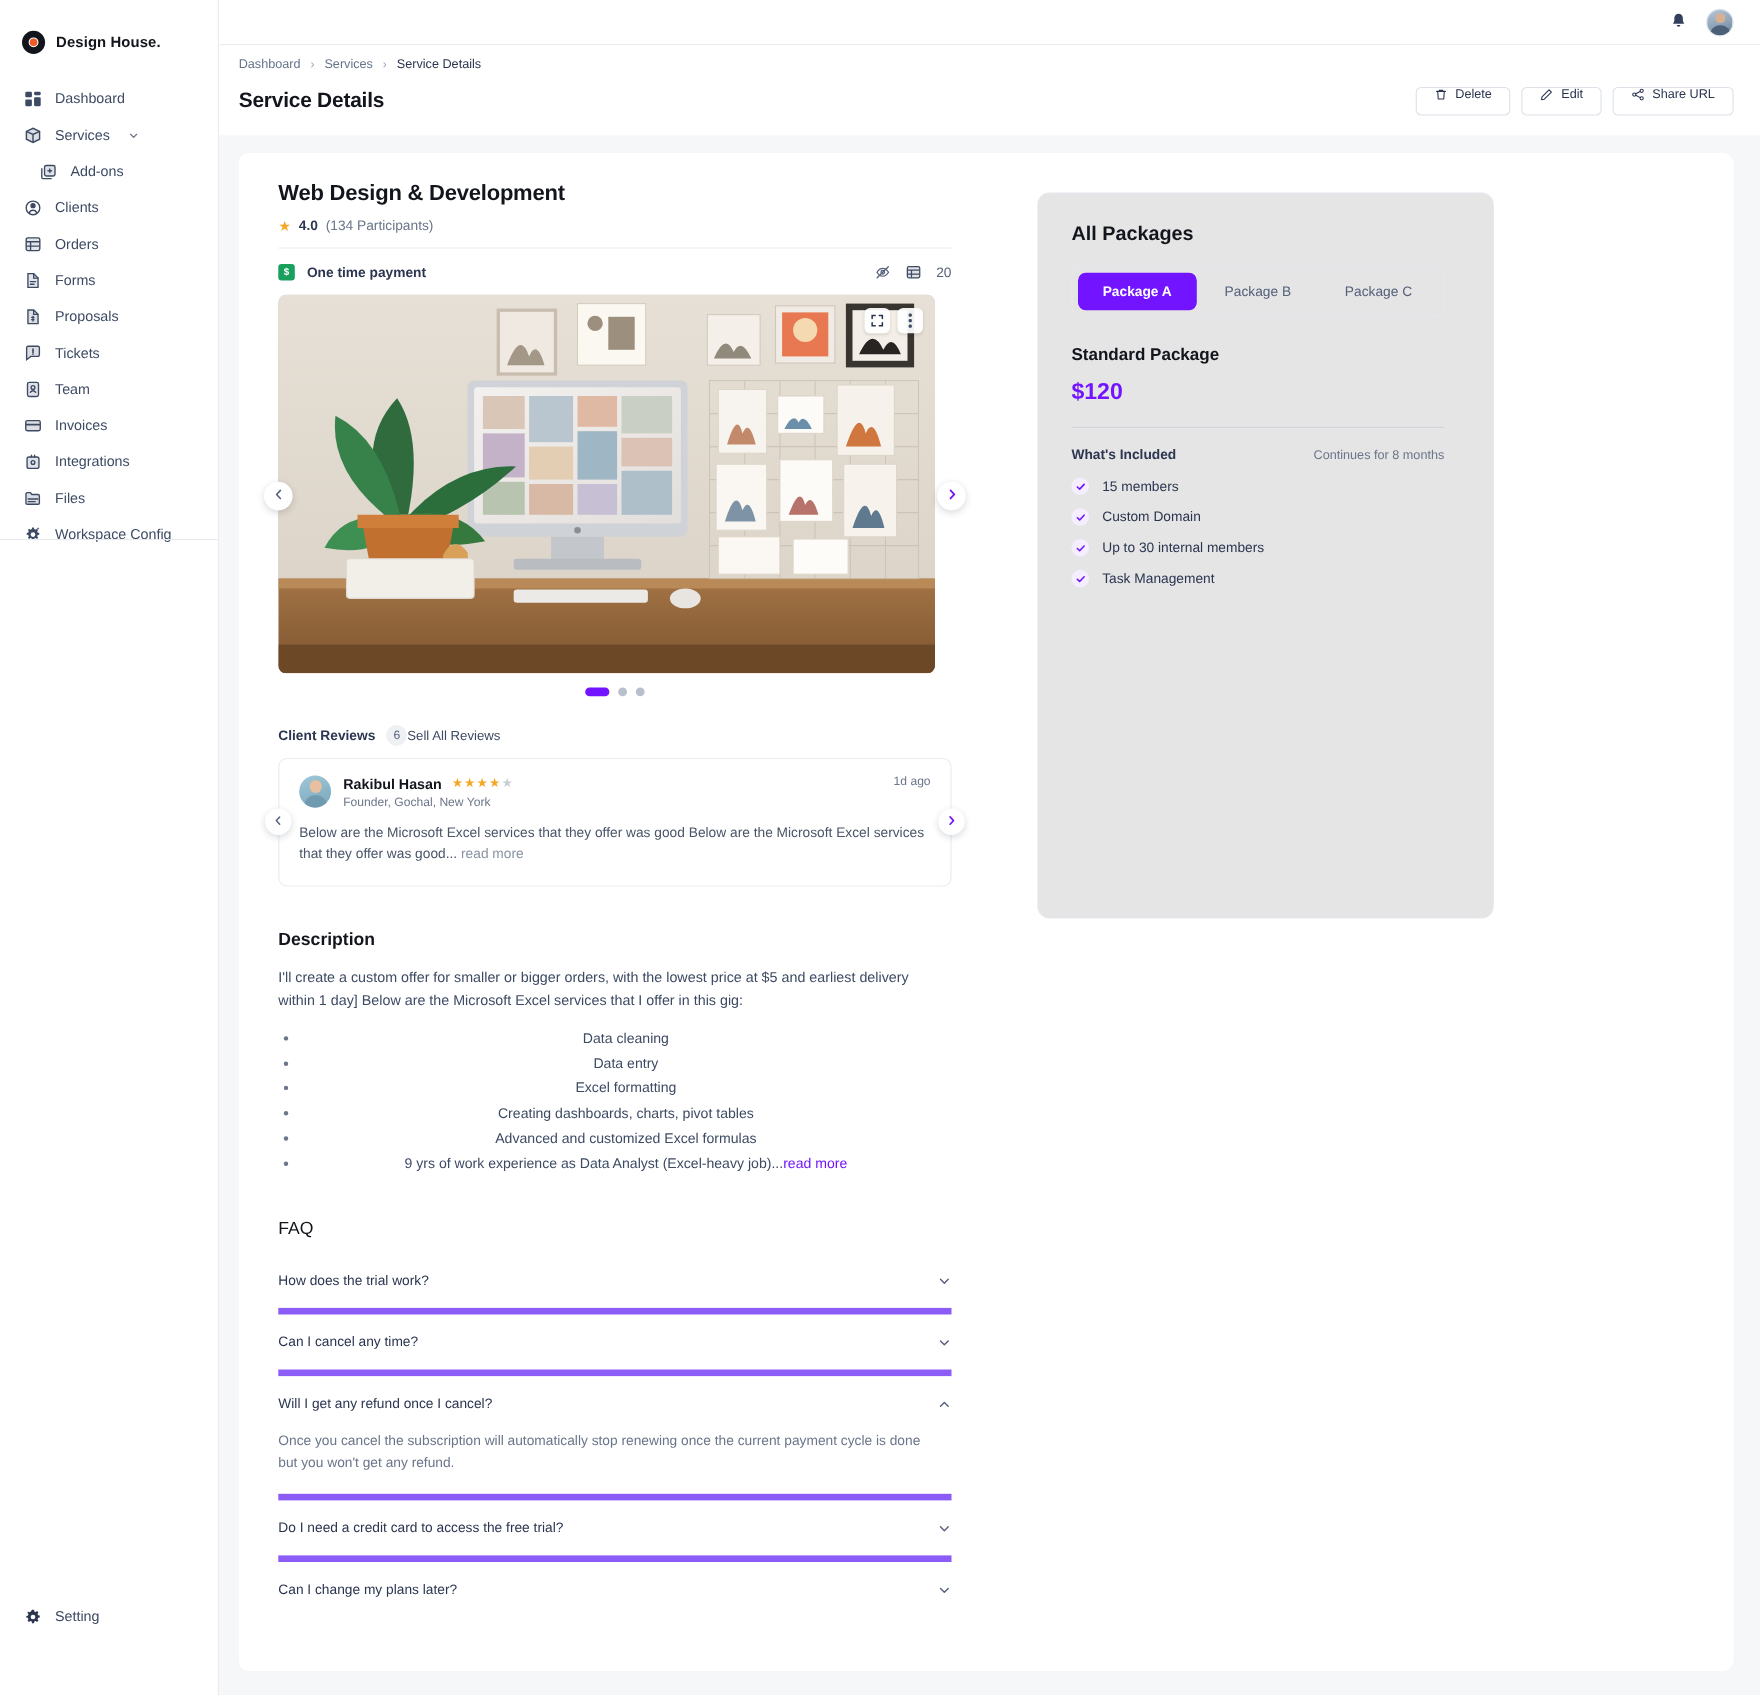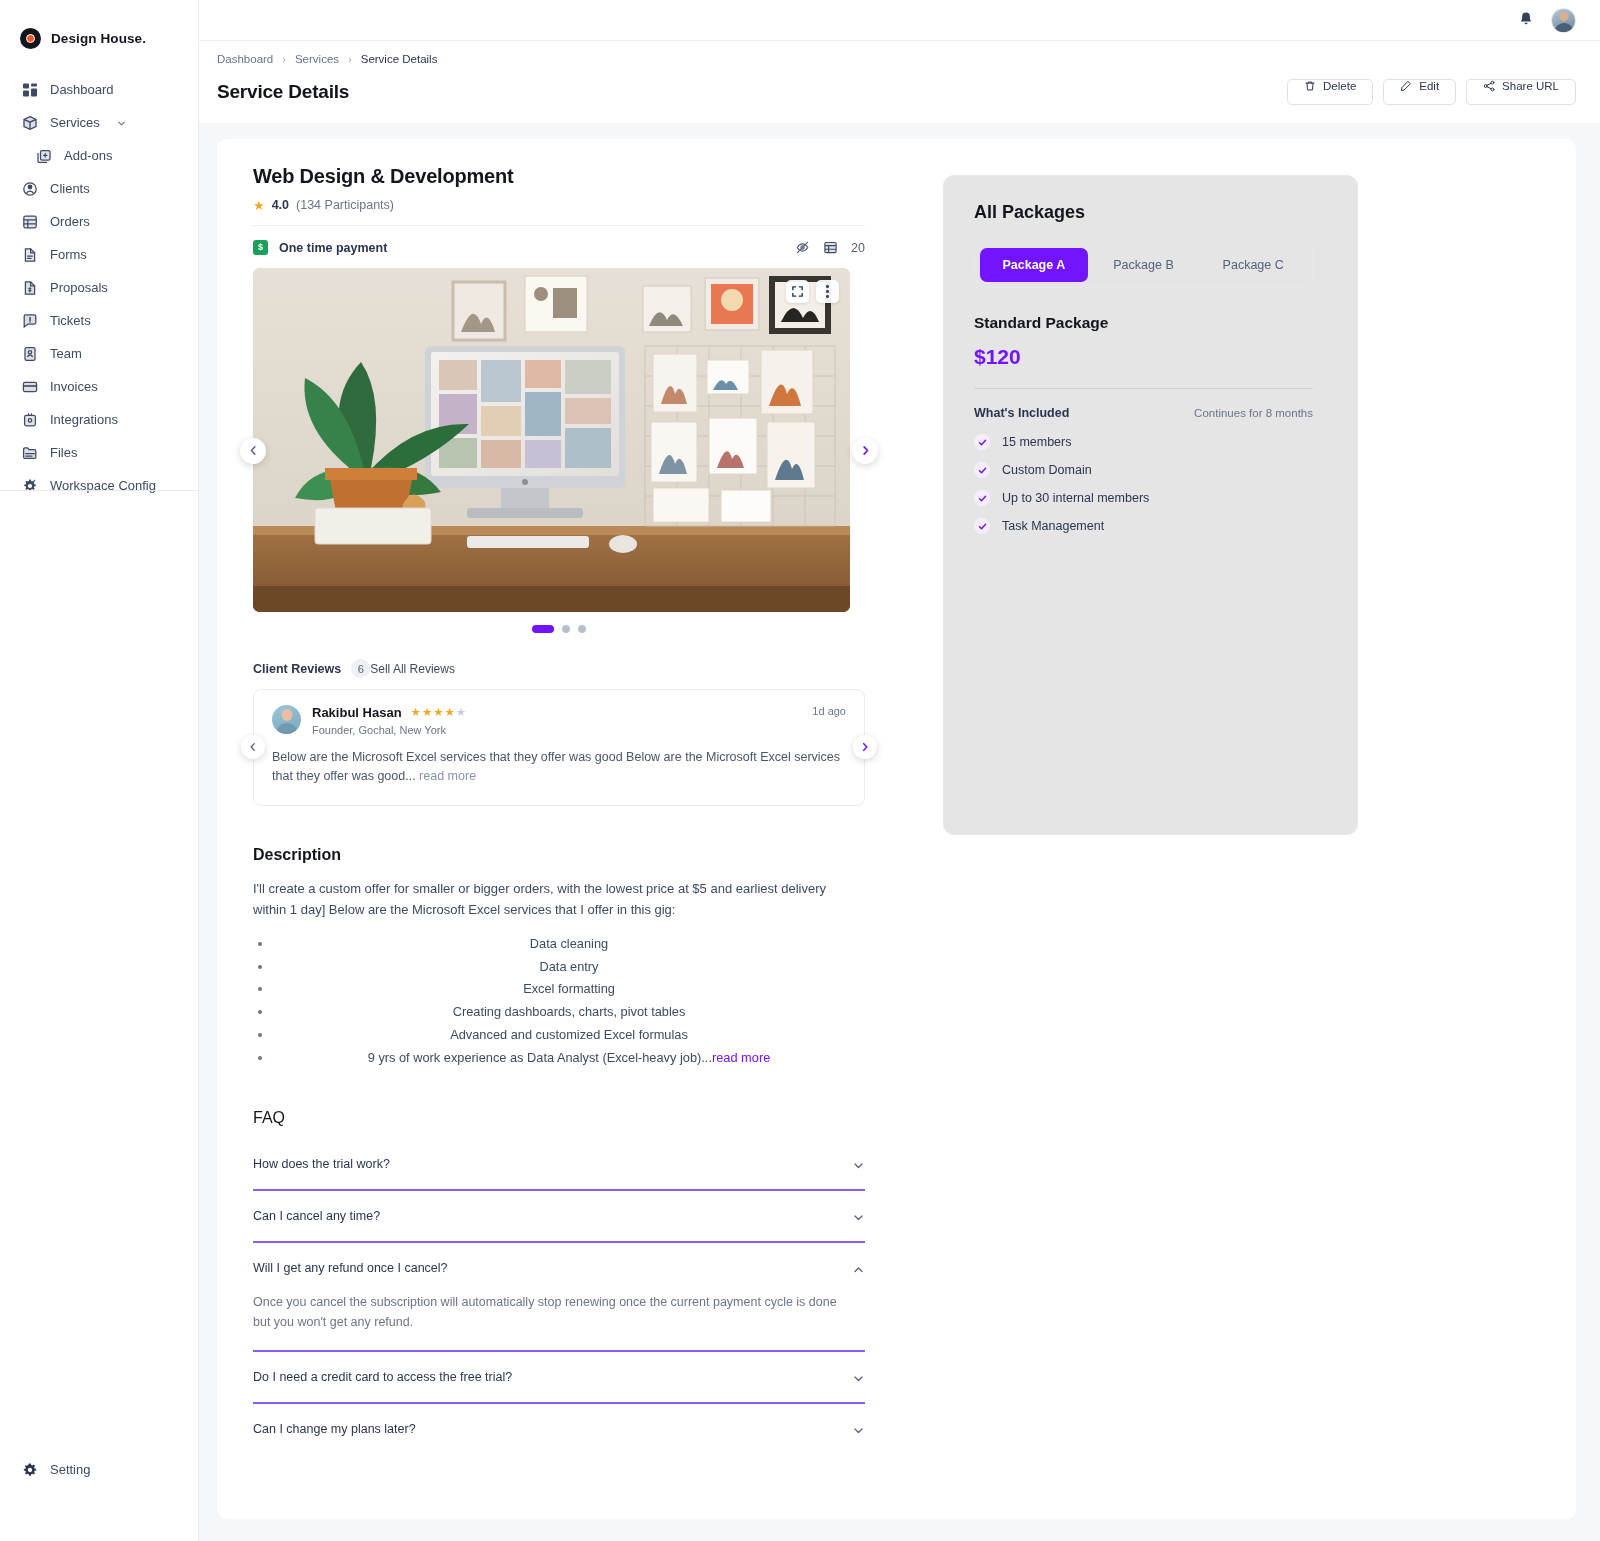--- a/index.html
+++ b/index.html
@@ -229,21 +229,21 @@
   .sec-title { font-size: 16px; font-weight: 700; color: #12151c; margin-top: 40px; }
   .desc-p { font-size: 13px; color: #3d4a63; line-height: 1.62; margin-top: 14px; max-width: 600px; }
   .desc-list { margin-top: 13px; padding-left: 20px; text-align: center; }
   .desc-list li { font-size: 12.8px; color: #3d4a63; line-height: 1.78; }
   .desc-list li::marker { color: #6b7589; }
   .link-purple { color: #7214ff; cursor: pointer; }
 
   
   .faq-title { font-size: 16px; font-weight: 400; color: #12151c; margin-top: 40px; }
   .faq-list { margin-top: 12px; }
-  .faq-item { border-bottom: 2px solid #8b5cf6; padding: 18px 0 18px 0; }
+  .faq-item { border-bottom: 6px solid #8b5cf6; padding: 18px 0 18px 0; }
   .faq-q-row { display: flex; align-items: center; justify-content: space-between; cursor: pointer; gap: 12px; }
   .faq-q { font-size: 12.5px; color: #2b3550; }
   .faq-chev { width: 13px; height: 13px; flex: 0 0 13px; color:#55607a; }
   .faq-a { font-size: 12.5px; color: #6b7589; line-height: 1.6; margin-top: 17px; max-width: 600px; }
 
   
   .pkg-card {
     border: 1px solid #e6e8ee; border-radius: 11px; background: #e5e5e5;
     padding: 26px 44px 30px 30px; width: 415px; min-height: 660px;
     margin-top: 10px;

